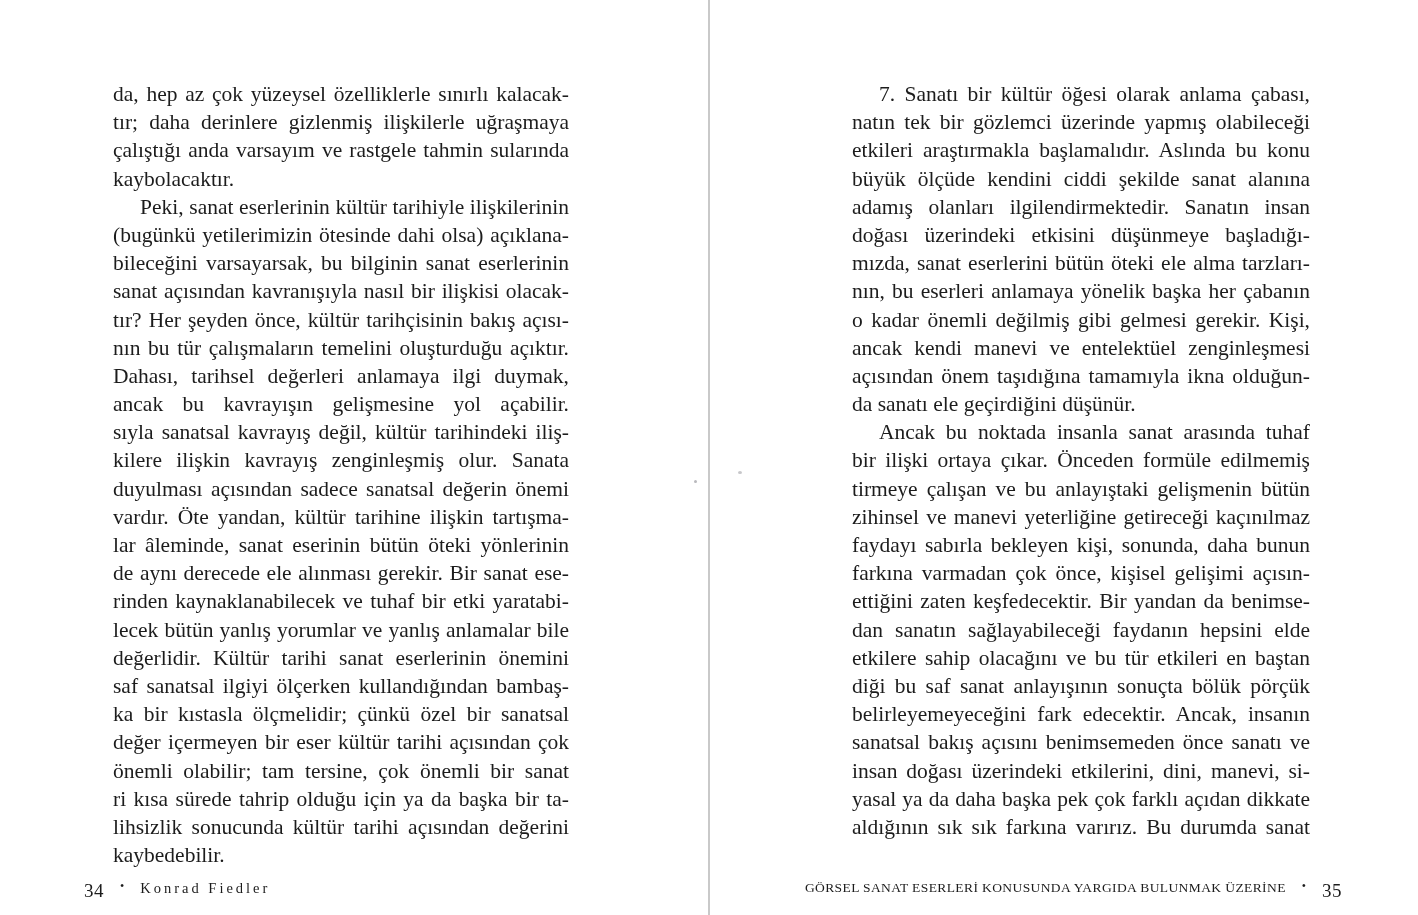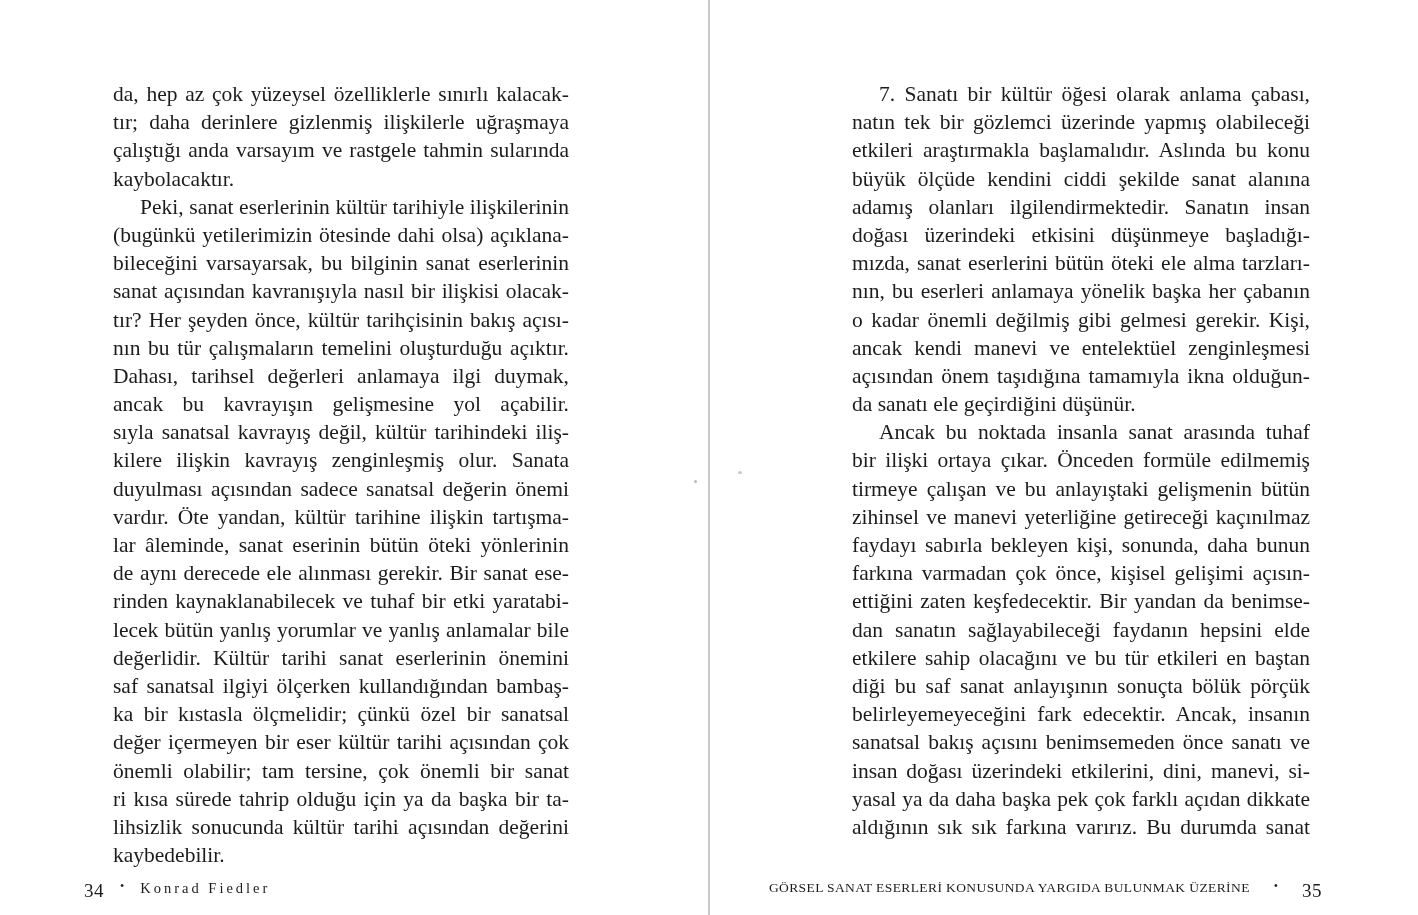--- a/index.html
+++ b/index.html
@@ -52,21 +52,21 @@
   .line.para-end { text-align-last: left; }
 
   .footer {
     position: absolute;
     top: 880px;
     height: 24px;
     display: flex;
     align-items: flex-start;
   }
   .page-left  .footer { left: 84px; }
-  .page-right .footer { right: 96px; gap: 8px; }
+  .page-right .footer { right: 76px; }
 
   .pagenum {
     font-size: 19px;
     letter-spacing: 0.5px;
   }
   .footer-bullet {
     font-size: 12px;
     margin: 0 16px;
     position: relative;
     top: -1px;

